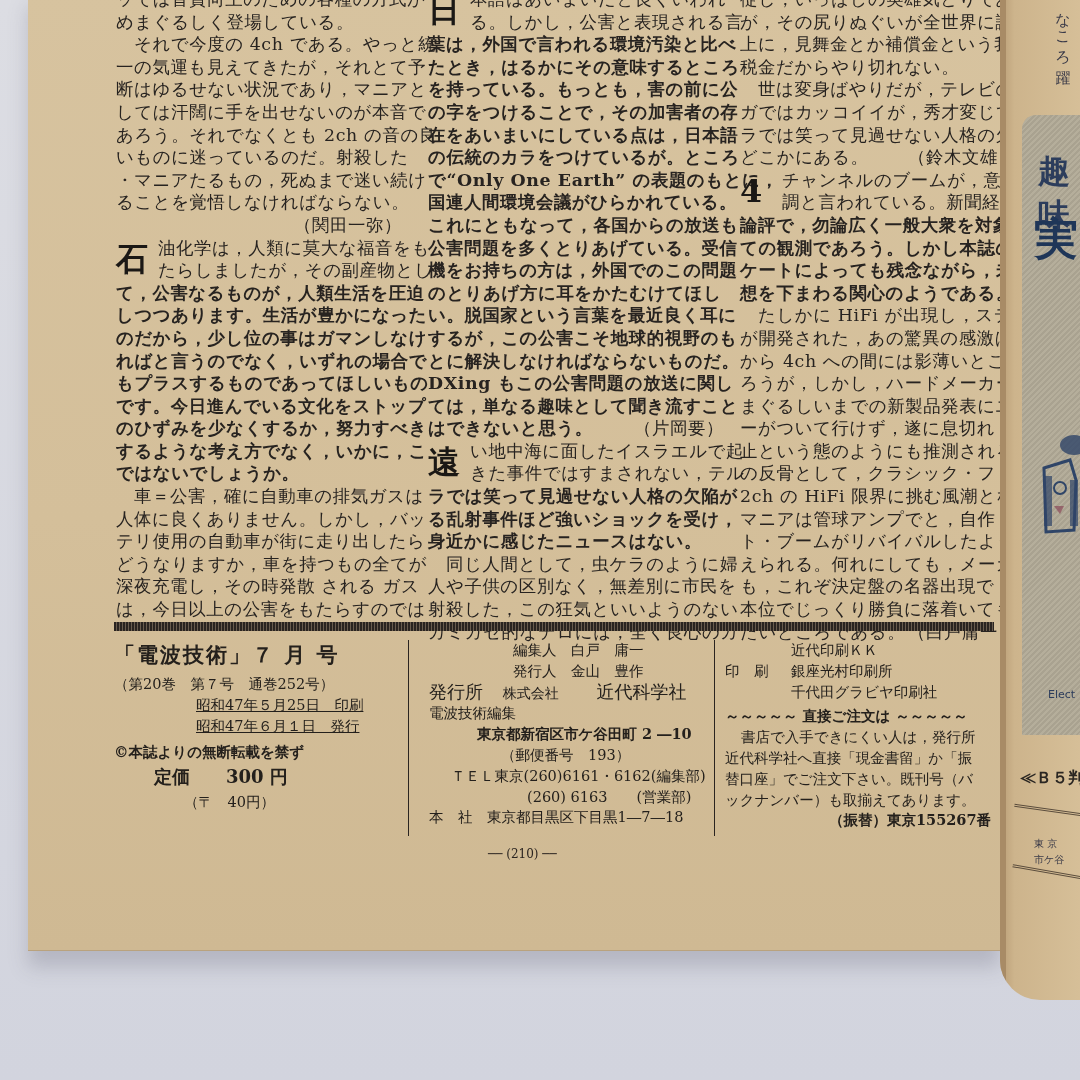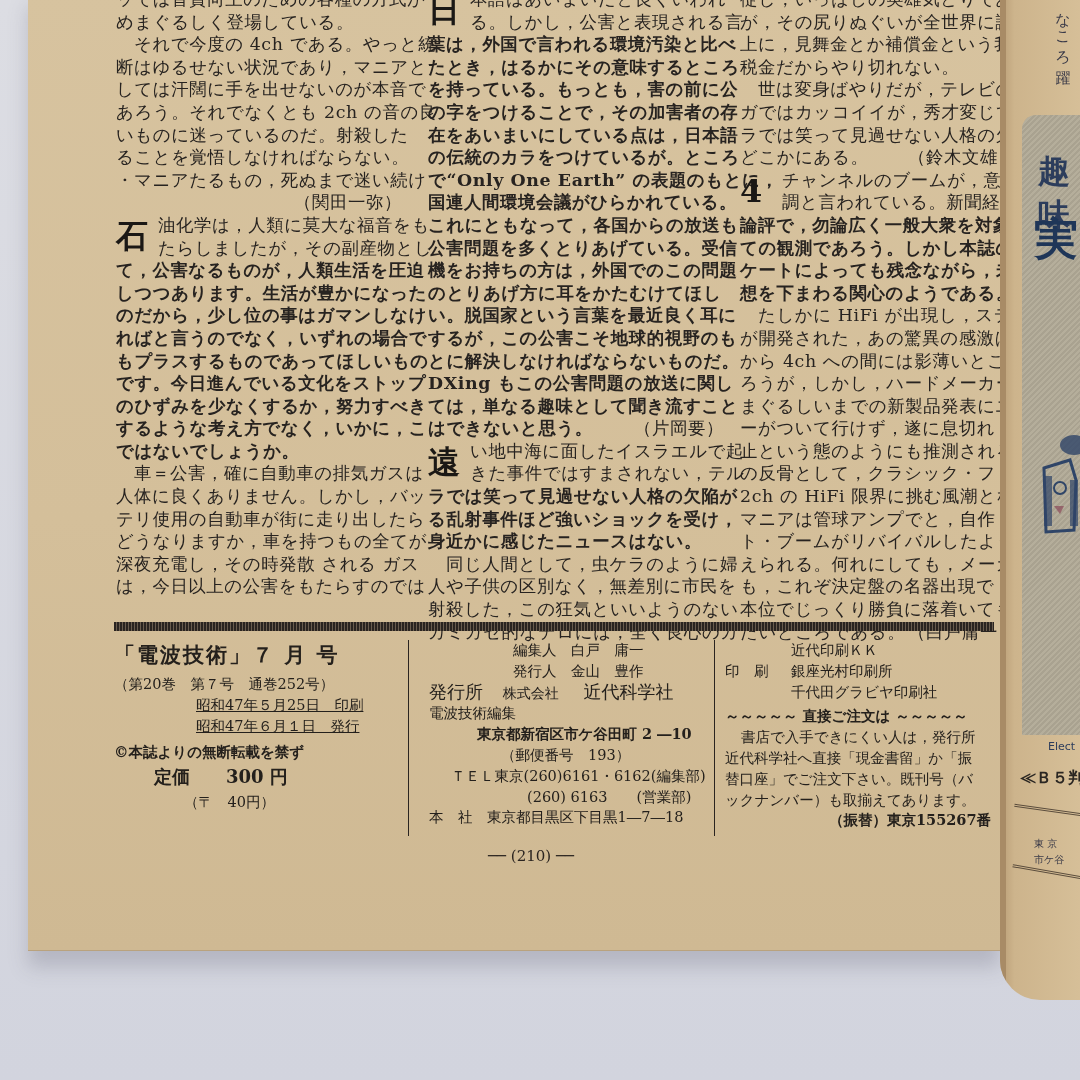--- a/index.html
+++ b/index.html
@@ -24,21 +24,21 @@
   .next-page .spine { position:absolute; left:0; top:0; width:6px; height:100%; background:#a88b66; }
   .next-page .side-text { position:absolute; left:52px; top:2px; writing-mode:vertical-rl; font-size:15px; line-height:22px; color:#3a3a48; letter-spacing:2px; }
   .next-page .ad-box {
     position:absolute; left:22px; top:115px; width:70px; height:620px;
     background: repeating-linear-gradient(135deg,#a9a290 0 2px,#b5ae9b 2px 4px);
     border-top-left-radius:14px;
   }
   .next-page .ad-title { position:absolute; left:38px; top:150px; font-size:32px; color:#2c3d5c; font-weight:bold; }
   .next-page .ad-big { position:absolute; left:34px; top:210px; font-size:44px; color:#1f3658; font-weight:bold; }
   .next-page .ad-figure { position:absolute; left:30px; top:420px; width:60px; height:140px; }
-  .next-page .ad-caption { position:absolute; left:48px; top:740px; font-size:11px; color:#2c3d5c; font-family:"DejaVu Sans", sans-serif; }
+  .next-page .ad-caption { position:absolute; left:48px; top:688px; font-size:11px; color:#2c3d5c; font-family:"DejaVu Sans", sans-serif; }
   .next-page .b5 { position:absolute; left:20px; top:768px; font-size:16px; font-weight:bold; color:#2a2622; white-space:nowrap; }
   .next-page .rule1 { position:absolute; left:14px; top:810px; width:90px; border-top:3px double #5a4c3c; transform:rotate(8deg); }
   .next-page .addr { position:absolute; left:34px; top:836px; font-size:10px; line-height:16px; color:#3a3a48; white-space:nowrap; }
   .next-page .rule2 { position:absolute; left:12px; top:872px; width:90px; border-top:3px double #5a4c3c; transform:rotate(10deg); }
 
   .col {
     position:absolute; font-size:17.4px; line-height:22.6px;
     letter-spacing:0.6px; color:#272320;
   }
   .col p { margin:0; white-space:nowrap; }
@@ -61,37 +61,38 @@
   }
   .colophon { position:absolute; top:650px; font-size:14.5px; line-height:20.8px; color:#24201c; }
   .colophon p { margin:0; white-space:nowrap; }
   .cbox1 { left:86px; width:284px; }
   .cbox2 { left:380px; width:300px; border-left:1.5px solid #2a2420; padding-left:20px; height:196px; }
   .cbox3 { left:686px; width:286px; border-left:1.5px solid #2a2420; padding-left:10px; height:196px; }
   .mag-title { font-size:21px; font-weight:bold; letter-spacing:2px; line-height:30px; margin-bottom:4px !important; }
   .bold { font-weight:bold; }
   .big { font-size:18px; }
   .r { padding-left:82px;text-decoration:underline; }
-  .page-no { position:absolute; left:460px; top:857px; font-size:15px; color:#2a2420; }
+  .page-no { position:absolute; left:460px; top:857px; font-size:12px; color:#2a2420; }
 </style>
 </head>
 <body>
 
 <div class="page">
 
   <div class="col col1">
     <p>ッでは音質向上のための各種の方式が</p>
     <p>めまぐるしく登場している。</p>
     <p class="indent">それで今度の 4ch である。やっと統</p>
+    <p>一の気運も見えてきたが，それとて予</p>
     <p>断はゆるせない状況であり，マニアと</p>
     <p>しては汗闊に手を出せないのが本音で</p>
     <p>あろう。それでなくとも 2ch の音の良</p>
     <p>いものに迷っているのだ。射殺した</p>
+    <p>・マニアたるもの，死ぬまで迷い続け</p>
     <p>ることを覚悟しなければならない。</p>
-    <p>・マニアたるもの，死ぬまで迷い続け</p>
     <p class="sig">（関田一弥）</p>
     <div class="dropcap-wrap">
       <span class="dropcap">石</span>
       <p>油化学は，人類に莫大な福音をも</p>
       <p>たらしましたが，その副産物とし</p>
       <p class="full">て，公害なるものが，人類生活を圧迫</p>
       <p class="full">しつつあります。生活が豊かになった</p>
       <p class="full">のだから，少し位の事はガマンしなけ</p>
       <p class="full">ればと言うのでなく，いずれの場合で</p>
       <p class="full">もプラスするものであってほしいもの</p>
@@ -195,21 +196,21 @@
     <p class="bold big" style="padding-left:40px;margin-top:4px">定価　　300 円</p>
     <p style="padding-left:70px;margin-top:4px">（〒　40円）</p>
   </div>
 
   <div class="colophon cbox2">
     <p style="padding-left:84px">編集人　白戸　庸一</p>
     <p style="padding-left:84px">発行人　金山　豊作</p>
     <p class="big">
       <span>発行所</span>
       <span style="font-size:14px;margin-left:14px">株式会社</span>
-      <span style="margin-left:19px">近代科学社</span>
+      <span style="margin-left:32px">近代科学社</span>
     </p>
     <p>電波技術編集</p>
     <p class="bold" style="padding-left:48px">東京都新宿区市ケ谷田町 2 ―10</p>
     <p style="padding-left:72px">（郵便番号　193）</p>
     <p style="padding-left:22px">ＴＥＬ東京(260)6161・6162(編集部)</p>
     <p style="padding-left:98px">(260) 6163　　(営業部)</p>
     <p>本　社　東京都目黒区下目黒1―7―18</p>
   </div>
 
   <div class="colophon cbox3">

